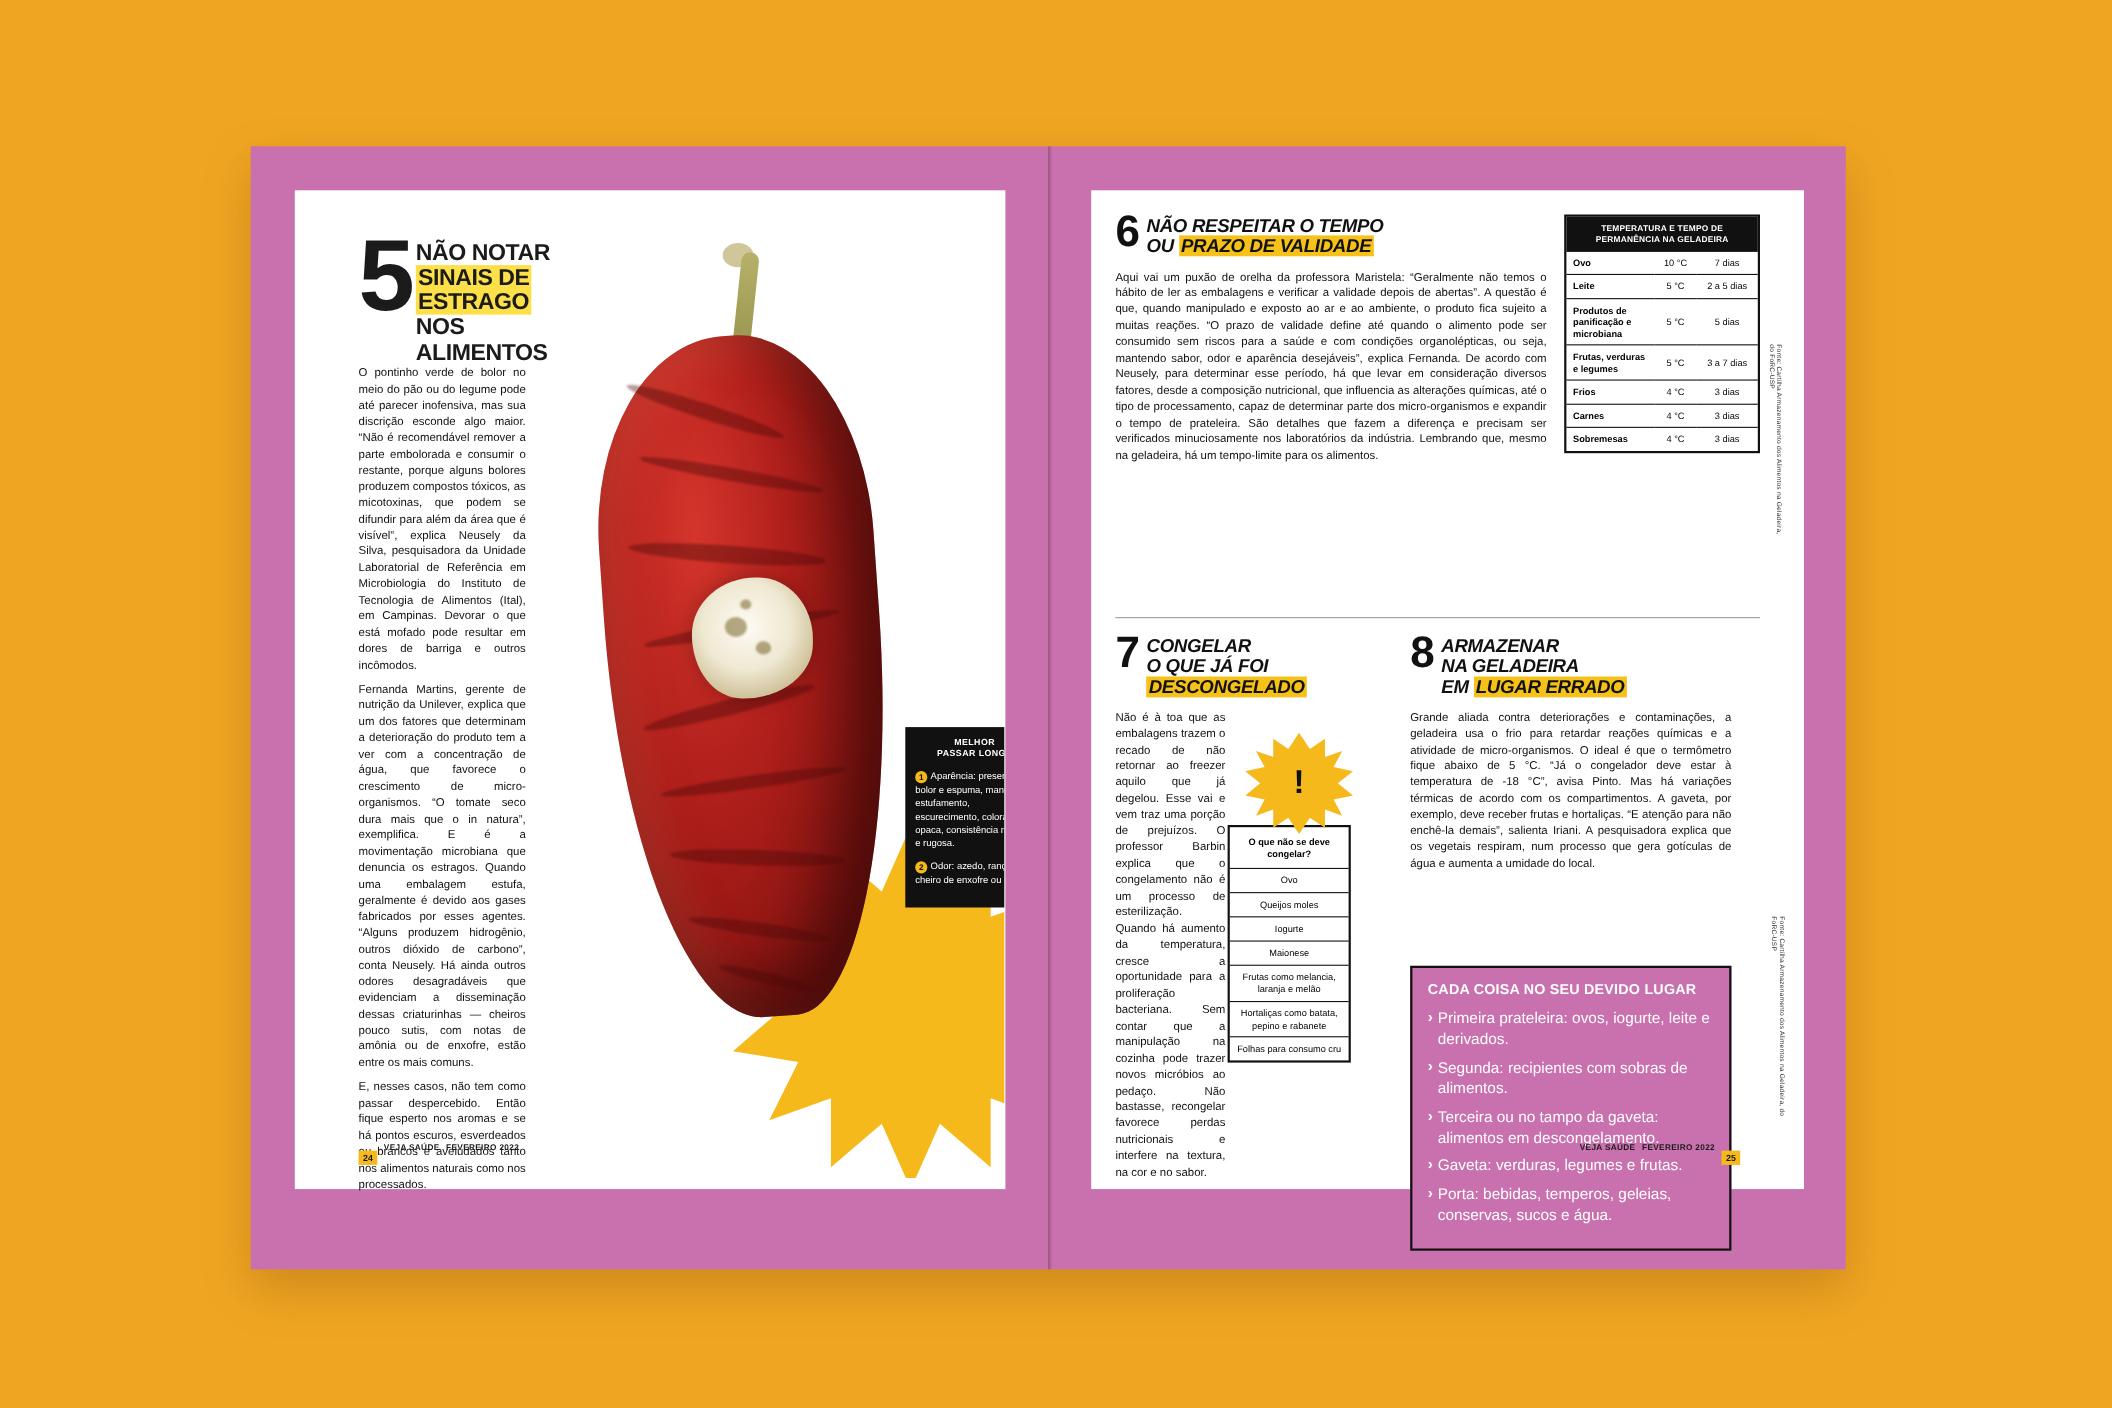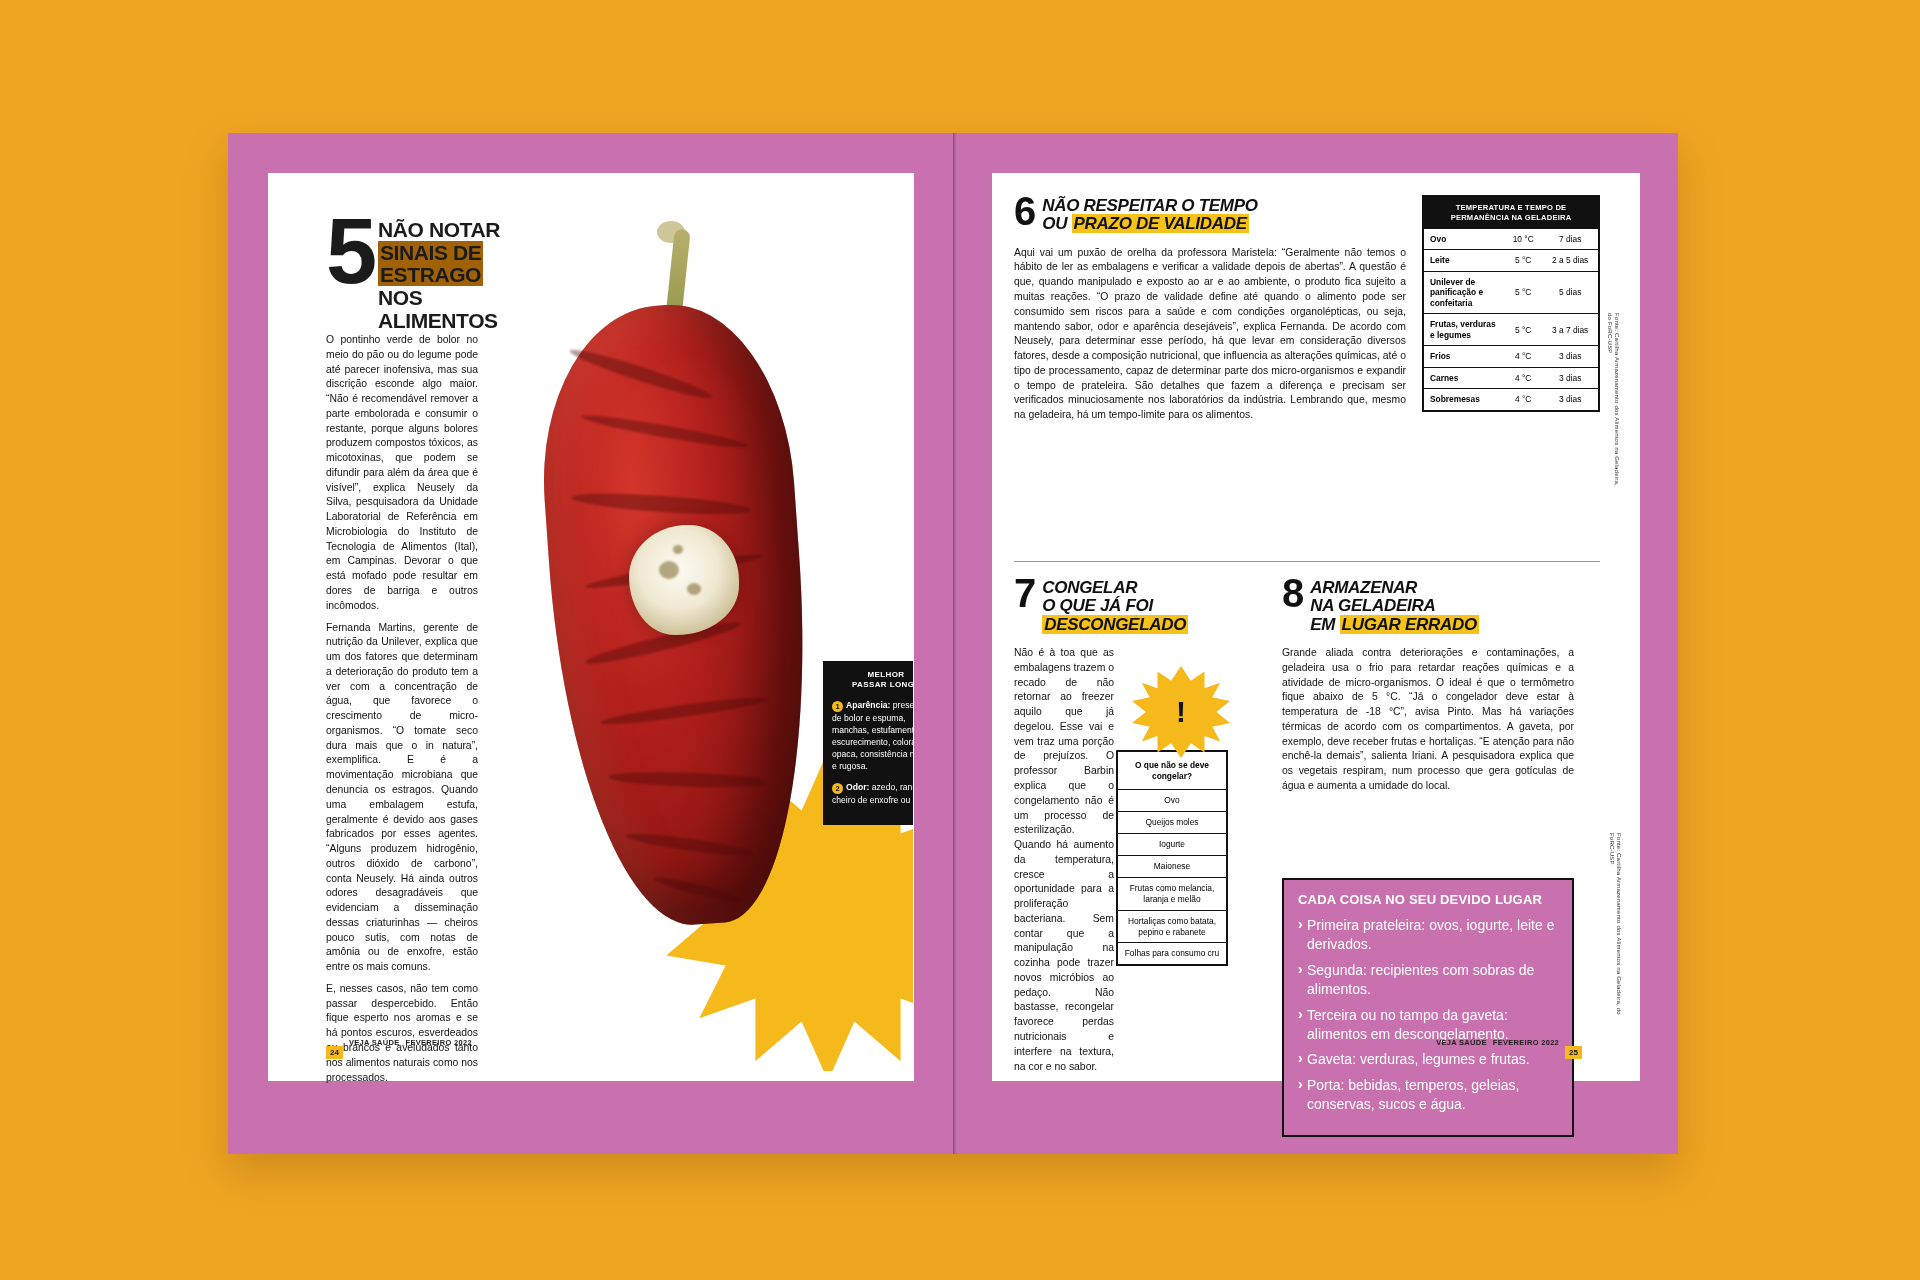--- a/index.html
+++ b/index.html
@@ -47,21 +47,21 @@
     font-family:"Liberation Sans", sans-serif;
     letter-spacing:-3px;
   }
   .head-block {
     position:absolute; left:52px; top:4px; width:150px;
   }
   .head-line {
     font-size:21px; font-weight:bold; line-height:1.08;
     color:#1b1b1b; letter-spacing:-.4px; text-transform:uppercase;
   }
-  .hl { background:#a16207; padding:0 2px; }
+  .hl { background:#fde047; padding:0 2px; }
   #body-left {
     position:absolute; left:58px; top:160px; width:152px;
     font-size:10.4px; line-height:1.42; color:#111; text-align:justify;
   }
   #body-left p { margin:0 0 7px 0; }
 
   
   #chili-wrap {
     position:absolute; left:225px; top:18px; width:420px; height:880px;
     overflow:hidden;
@@ -118,21 +118,21 @@
     text-align:center; font-size:8px; font-weight:bold; letter-spacing:.4px;
     padding:9px 6px 9px 6px; line-height:1.25;
   }
   #tip-body { padding:0 9px; }
   .tip-item { margin-bottom:9px; font-size:8.6px; line-height:1.4; }
   .tip-badge {
     display:inline-block; width:11px; height:11px; border-radius:50%;
     background:#f5b91c; color:#111; font-size:7.5px; font-weight:bold;
     text-align:center; line-height:11px; margin-right:3px; vertical-align:-1px;
   }
-  .tip-label { font-weight:bold; }
+  .tip-label { font-weight:normal; }
 
   #footer-left {
     position:absolute; left:58px; bottom:22px;
     display:flex; align-items:center; gap:6px;
   }
   .pagenum {
     background:#f5b91c; color:#111; font-size:8px; font-weight:bold;
     padding:2px 4px;
     margin-top:20px;
   }
@@ -323,21 +323,21 @@
             <td class="k">Ovo</td>
             <td class="t">10 °C</td>
             <td class="d">7 dias</td>
           </tr>
           <tr>
             <td class="k">Leite</td>
             <td class="t">5 °C</td>
             <td class="d">2 a 5 dias</td>
           </tr>
           <tr>
-            <td class="k">Unilever de panificação e confeitaria</td>
+            <td class="k">Produtos de panificação e microbiana</td>
             <td class="t">5 °C</td>
             <td class="d">5 dias</td>
           </tr>
           <tr>
             <td class="k">Frutas, verduras e legumes</td>
             <td class="t">5 °C</td>
             <td class="d">3 a 7 dias</td>
           </tr>
           <tr>
             <td class="k">Frios</td>

